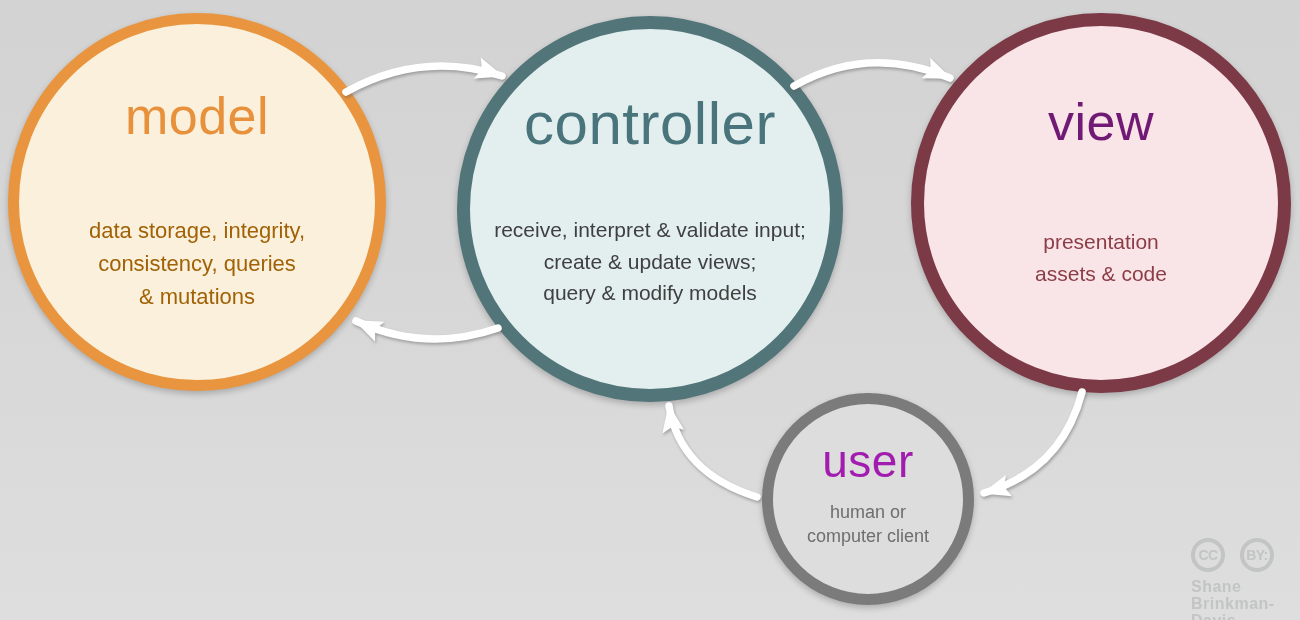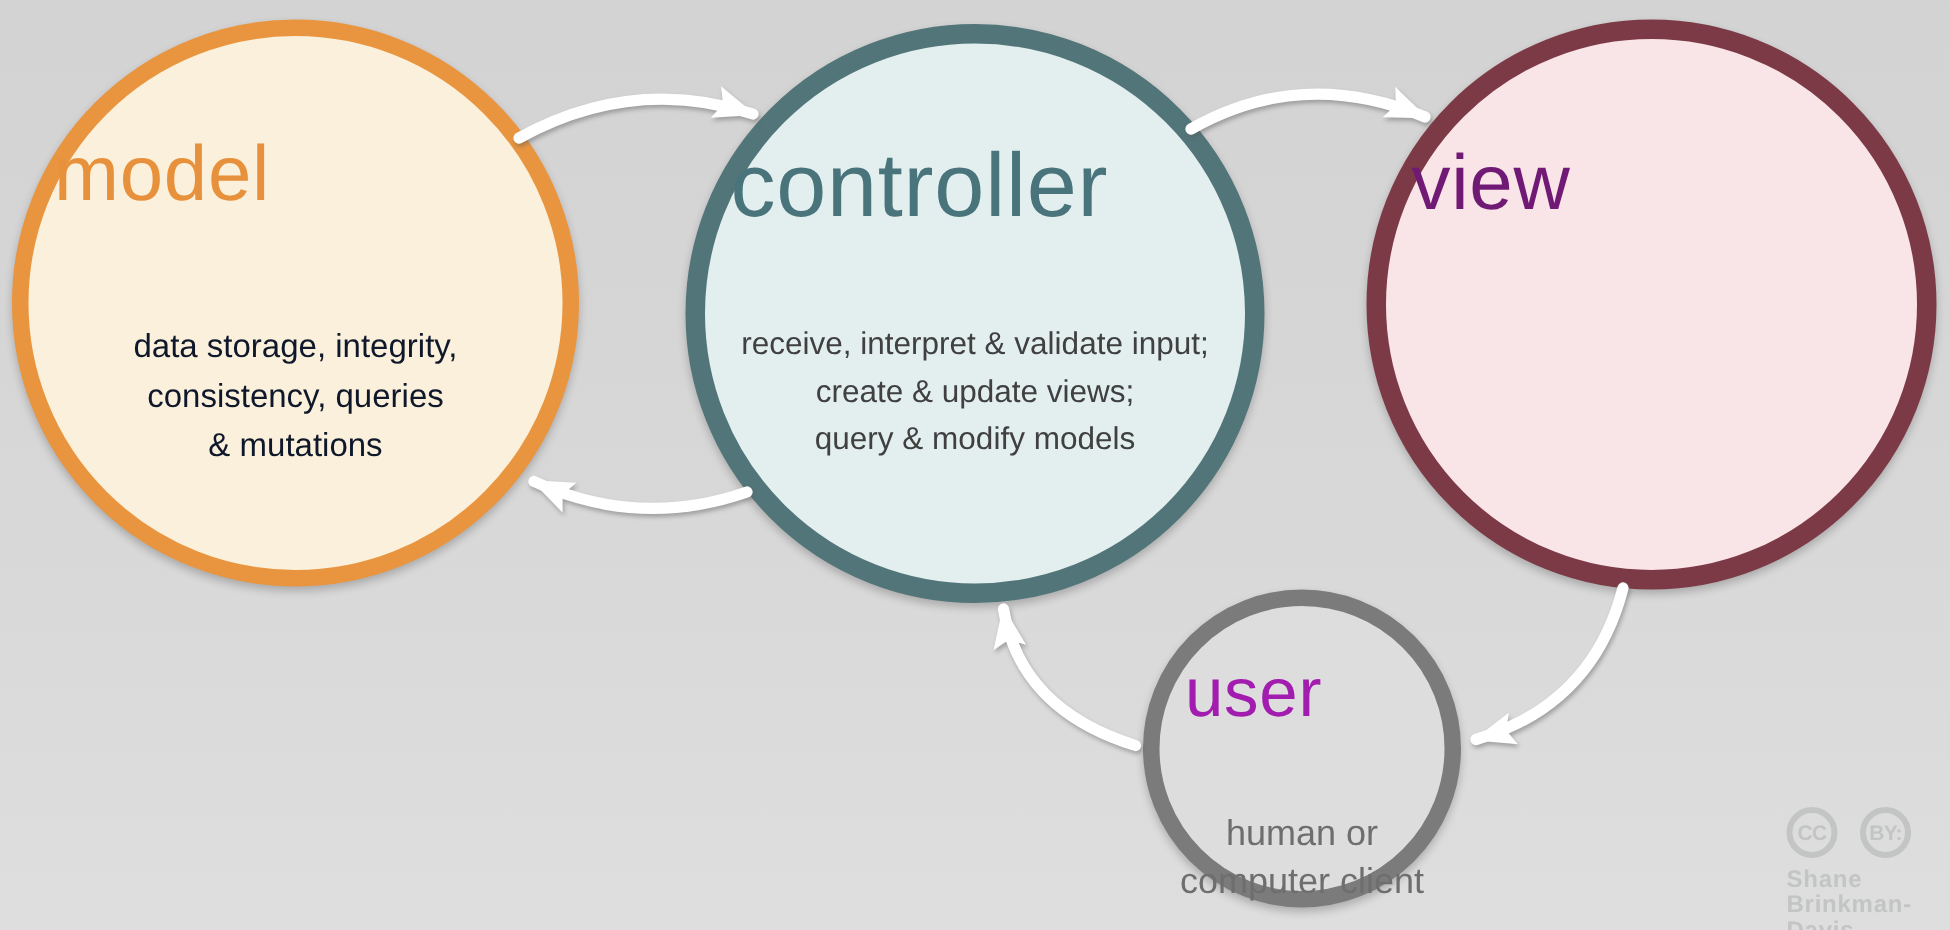--- a/index.html
+++ b/index.html
@@ -17,43 +17,43 @@
     background: linear-gradient(180deg, #d3d3d3 0%, #d6d6d6 40%, #dedede 100%);
   }
   .node {
     position: absolute;
     border-radius: 50%;
     box-sizing: border-box;
     box-shadow: 0 3px 6px rgba(0,0,0,0.22);
   }
   .node .title {
     position: absolute;
-    left: 17px;
+    left: 0;
     width: 100%;
-    text-align: left;
+    text-align: center;
     font-weight: 400;
     letter-spacing: 0.5px;
   }
   .node .desc {
     position: absolute;
     left: 0;
     width: 100%;
     text-align: center;
     white-space: pre-line;
     line-height: 1.5;
   }
   
   .node-model {
     left: 8px; top: 13px;
     width: 378px; height: 378px;
     border: 11px solid #e9953f;
     background: #fbf0db;
   }
   .node-model .title { top: 62px; font-size: 52px; color: #e8913c; }
-  .node-model .desc  { top: 190px; font-size: 22px; color: #0f172a; }
+  .node-model .desc  { top: 190px; font-size: 22px; color: #a16207; }
   
   .node-controller {
     left: 457px; top: 16px;
     width: 386px; height: 386px;
     border: 13px solid #527579;
     background: #e2efee;
   }
   .node-controller .title { top: 60px; font-size: 60px; color: #4a747c; }
   .node-controller .desc  { top: 185px; font-size: 21px; color: #404040; }
   
@@ -66,21 +66,21 @@
   .node-view .title { top: 66px; font-size: 52px; color: #701a75; }
   .node-view .desc  { top: 200px; font-size: 21px; color: #8b3d46; }
   
   .node-user {
     left: 762px; top: 393px;
     width: 212px; height: 212px;
     border: 11px solid #7b7b7b;
     background: #dddddd;
   }
   .node-user .title { top: 30px; font-size: 46px; color: #a21caf; }
-  .node-user .desc  { top: 96px; font-size: 24px; color: #6e6e6e; line-height: 1.35; margin-top: 40px; }
+  .node-user .desc  { top: 96px; font-size: 18px; color: #6e6e6e; line-height: 1.35; }
 
   .arrow-layer {
     position: absolute;
     left: 0; top: 0;
     width: 1300px; height: 620px;
     pointer-events: none;
   }
   .arrow-layer g {
     filter: drop-shadow(1px 2px 1.5px rgba(90,90,90,0.45));
   }
@@ -131,20 +131,22 @@
 
   <div class="node node-controller">
     <div class="title">controller</div>
     <div class="desc">receive, interpret &amp; validate input;
 create &amp; update views;
 query &amp; modify models</div>
   </div>
 
   <div class="node node-view">
     <div class="title">view</div>
+    <div class="desc">presentation
+assets &amp; code</div>
   </div>
 
   <div class="node node-user">
     <div class="title">user</div>
     <div class="desc">human or
 computer client</div>
   </div>
 
   <svg class="arrow-layer" width="1300" height="620" viewBox="0 0 1300 620" xmlns="http://www.w3.org/2000/svg">
     <defs>

